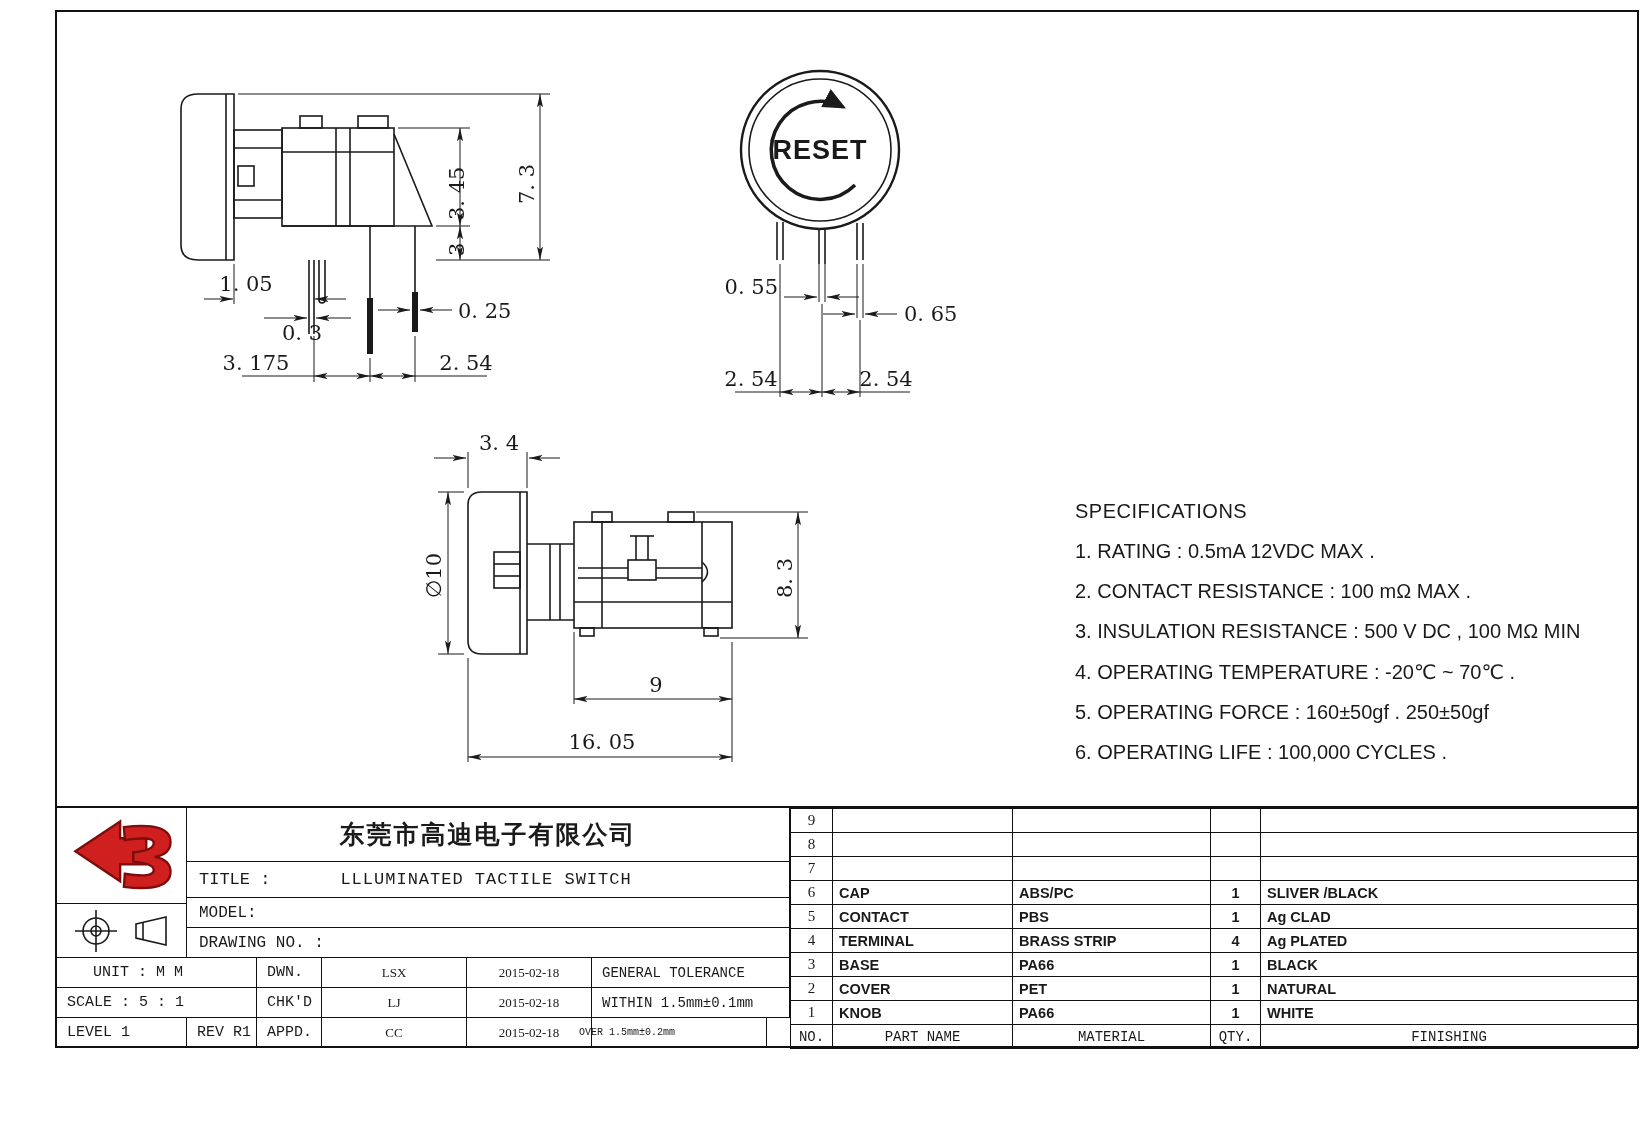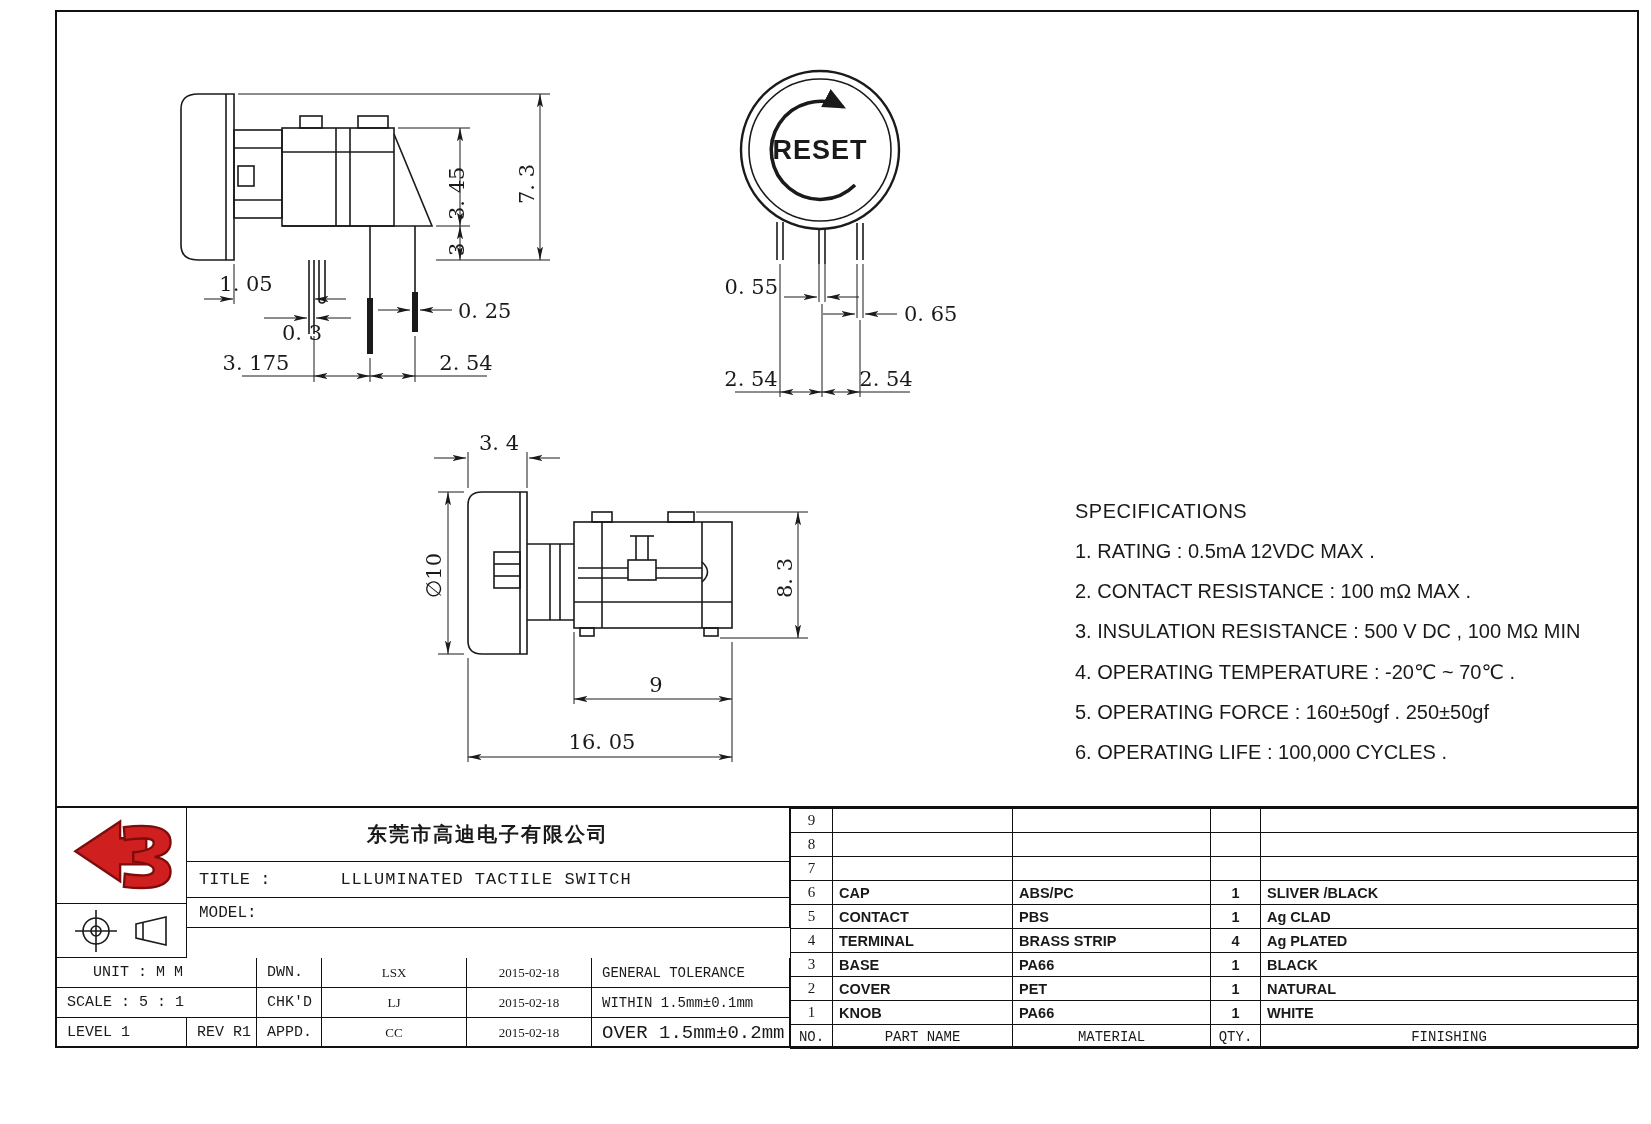--- a/index.html
+++ b/index.html
@@ -21,21 +21,21 @@
   .spec-line { font-size:20px; margin-bottom:17px; white-space:nowrap; }
 
   
   .titleblock { position:absolute; left:0; top:794px; width:1580px; height:240px;
                 border-top:2.5px solid #111; box-sizing:border-box; background:#fff; }
   .tc { position:absolute; box-sizing:border-box; border-right:1px solid #111; border-bottom:1px solid #111;
         display:flex; align-items:center; font-family:"Liberation Mono", "DejaVu Sans Mono", monospace;
         font-size:15px; white-space:nowrap; overflow:hidden; }
   .tc.center { justify-content:center; }
   .tc.pad { padding-left:10px; }
-  .company-cell { font-family:"DejaVu Sans", sans-serif; font-size:20px; font-weight:bold;
+  .company-cell { font-family:"DejaVu Sans", sans-serif; font-size:25px; font-weight:bold;
                   letter-spacing:2px; justify-content:center; }
   .title-cell { font-size:17px; padding-left:12px; }
   .title-cell .title-val { margin-left:26px; letter-spacing:1px; }
   .model-cell, .dno-cell { font-size:16px; padding-left:12px; }
   .serifcell { font-family:Liberation Serif, serif; font-size:13px;text-align:right; }
 
   
   .parts { position:absolute; left:733px; top:0; width:847px; height:240px;
            border-collapse:collapse; table-layout:fixed; }
   .parts td { border:1px solid #111; height:23px; padding:0 6px; font-size:14px;
@@ -240,39 +240,40 @@
           </g>
         </svg>
       </div>
 
       <div class="tc company-cell" style="left:130px;top:0;width:603px;height:54px;">东莞市高迪电子有限公司</div>
       <div class="tc title-cell" style="left:130px;top:54px;width:603px;height:36px;gap:44px;">
         <span>TITLE :</span>
         <span class="title-val">LLLUMINATED TACTILE SWITCH</span>
       </div>
       <div class="tc model-cell" style="left:130px;top:90px;width:603px;height:30px;">MODEL:</div>
+      <div class="tc dno-cell" style="left:130px;top:120px;width:603px;height:30px;">DRAWING NO.  :</div>
 
       <div class="tc pad" style="left:0;top:150px;width:200px;height:30px;padding-left:36px;">UNIT   :   M M</div>
       <div class="tc pad" style="left:200px;top:150px;width:65px;height:30px;">DWN.</div>
       <div class="tc center serifcell" style="left:265px;top:150px;width:145px;height:30px;">LSX</div>
       <div class="tc center serifcell" style="left:410px;top:150px;width:125px;height:30px;">2015-02-18</div>
       <div class="tc pad" style="left:535px;top:150px;width:198px;height:30px;font-size:14px;">GENERAL TOLERANCE</div>
 
       <div class="tc pad" style="left:0;top:180px;width:200px;height:30px;">SCALE  :  5 : 1</div>
       <div class="tc pad" style="left:200px;top:180px;width:65px;height:30px;">CHK'D</div>
       <div class="tc center serifcell" style="left:265px;top:180px;width:145px;height:30px;">LJ</div>
       <div class="tc center serifcell" style="left:410px;top:180px;width:125px;height:30px;">2015-02-18</div>
       <div class="tc pad" style="left:535px;top:180px;width:198px;height:30px;font-size:14px;">WITHIN 1.5mm±0.1mm</div>
 
       <div class="tc pad" style="left:0;top:210px;width:130px;height:30px;">LEVEL 1</div>
       <div class="tc pad" style="left:130px;top:210px;width:70px;height:30px;">REV  R1</div>
       <div class="tc pad" style="left:200px;top:210px;width:65px;height:30px;">APPD.</div>
       <div class="tc center serifcell" style="left:265px;top:210px;width:145px;height:30px;">CC</div>
       <div class="tc center serifcell" style="left:410px;top:210px;width:125px;height:30px;">2015-02-18</div>
-      <div class="tc pad" style="left:535px;top:210px;width:198px;height:30px;font-size:19px;">OVER   1.5mm±0.2mm</div>
+      <div class="tc pad" style="left:512px;top:210px;width:198px;height:30px;font-size:10px;">OVER   1.5mm±0.2mm</div>
 
       <table class="parts">
         <colgroup>
             <col style="width:42px">
             <col style="width:180px">
             <col style="width:198px">
             <col style="width:50px">
             <col style="width:377px">
           </colgroup>
         <tbody>

